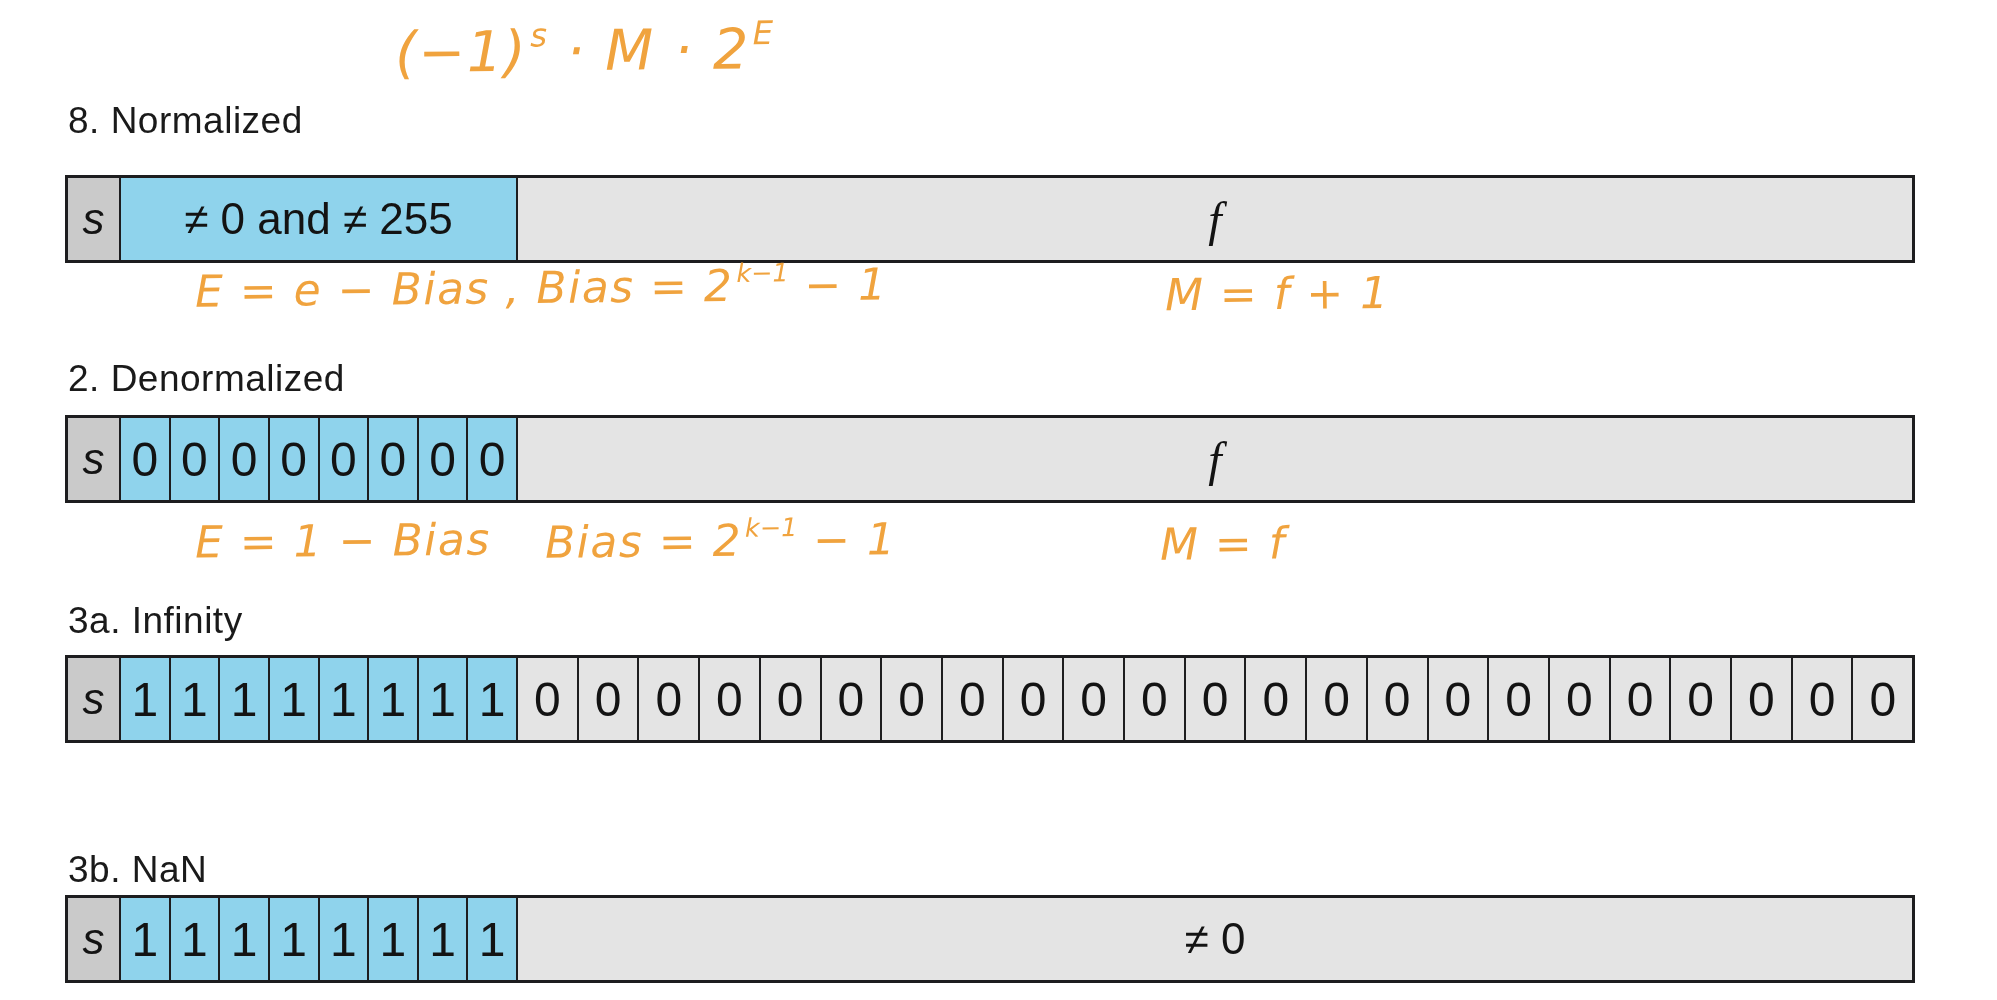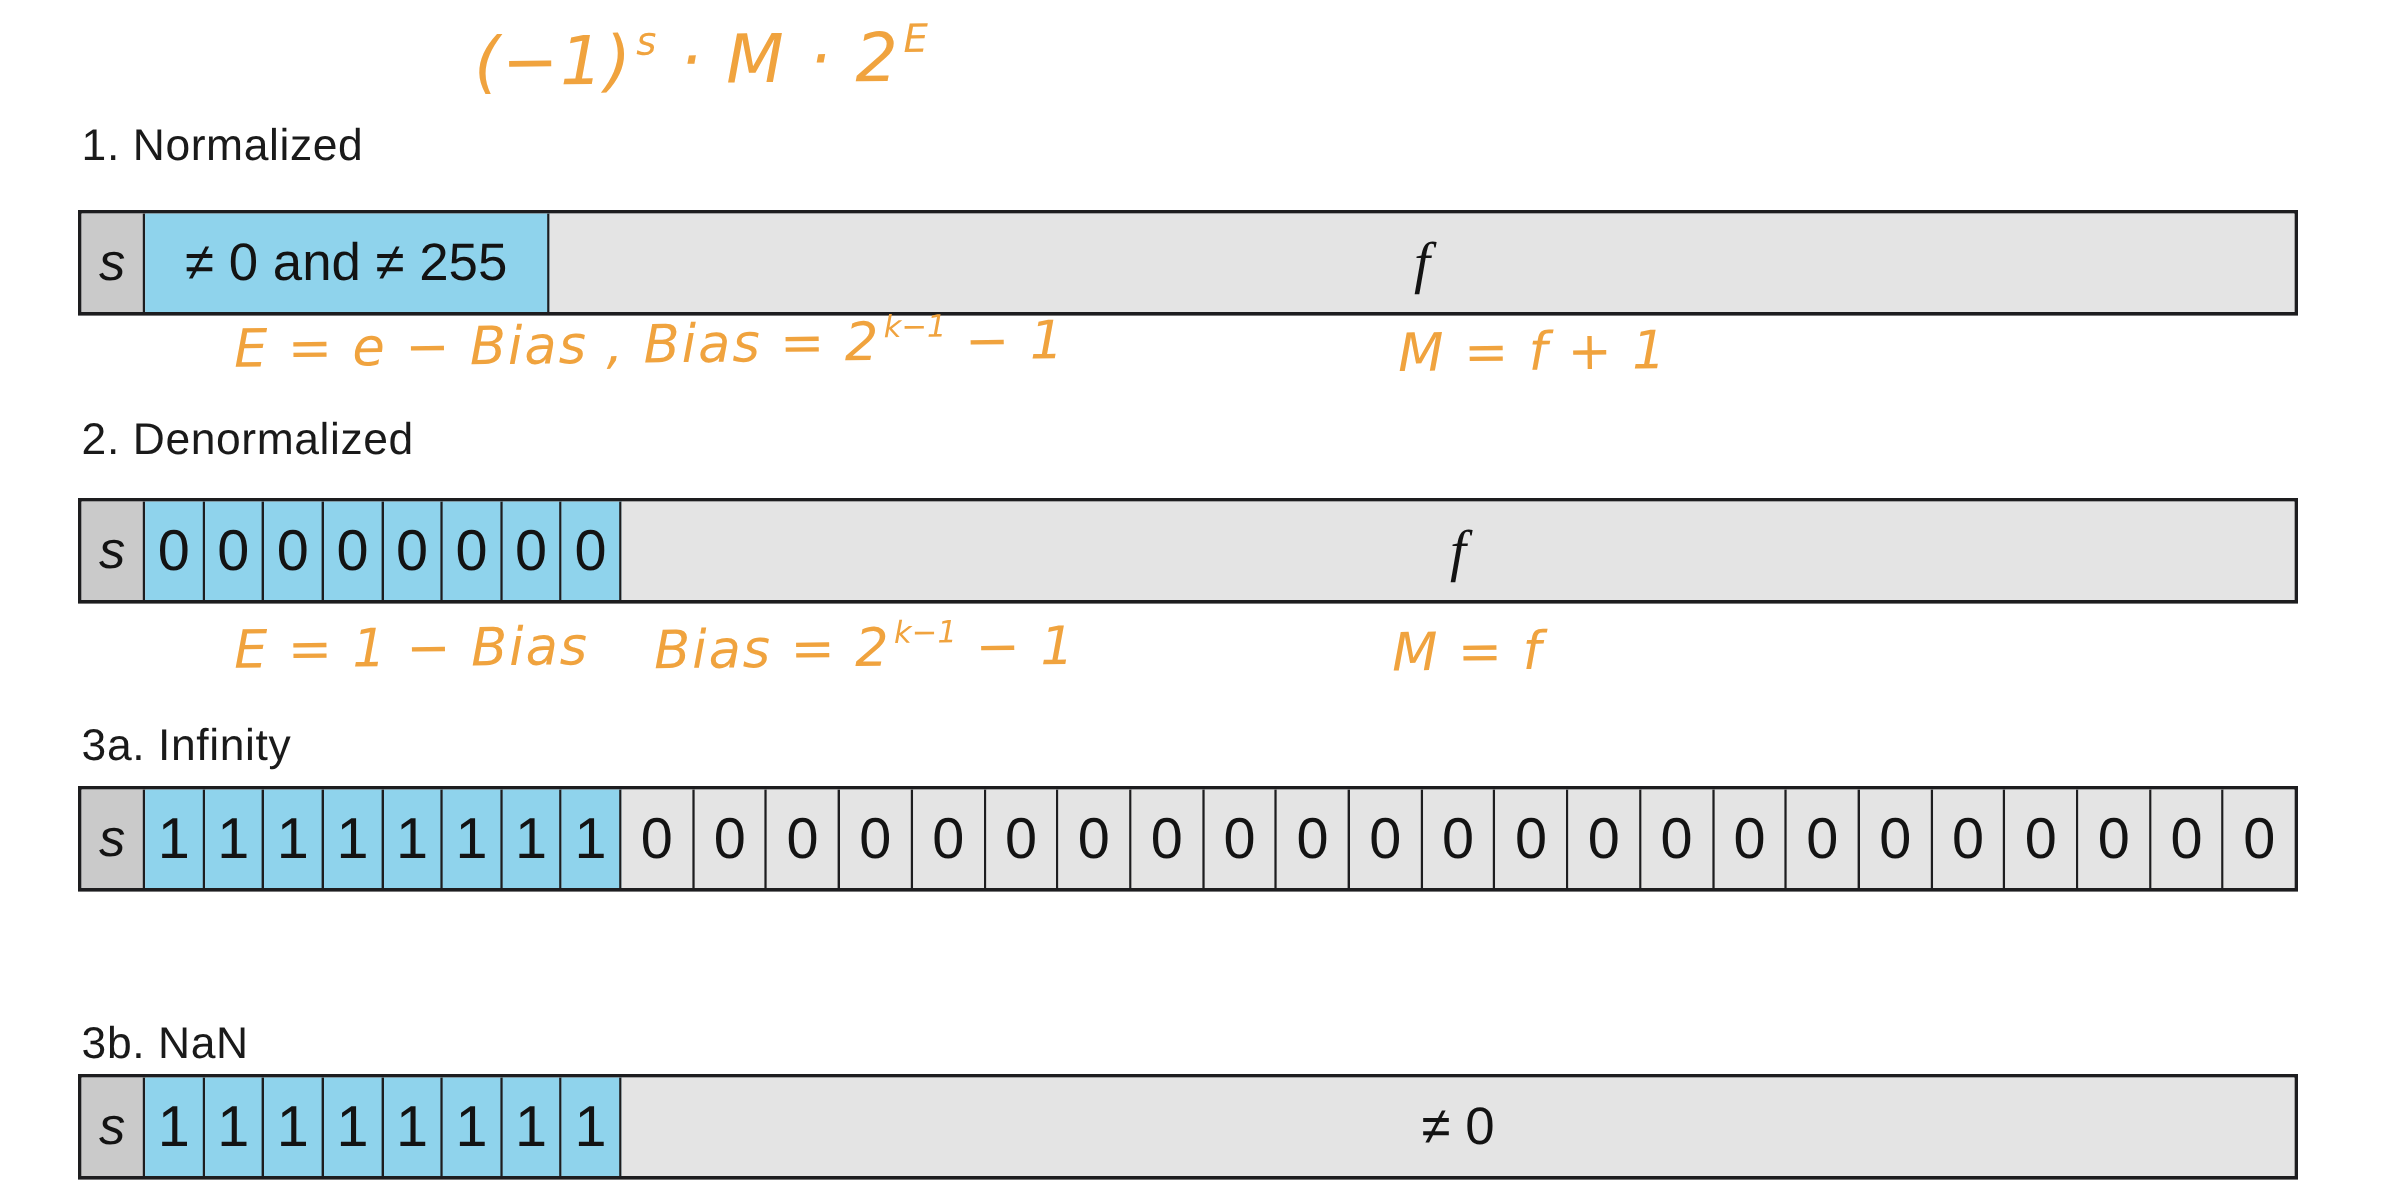--- a/index.html
+++ b/index.html
@@ -7,21 +7,21 @@
     position:relative; width:1997px; height:1000px; background:#fff;
     font-family:"Liberation Sans", sans-serif; overflow:hidden;
   }
 
   
   .heading {
     position:absolute; left:68px; margin:0;
     font-size:37px; font-weight:400; color:#1a1a1a; letter-spacing:0.5px;
   }
   .h-norm   { top:100px; }
-  .h-denorm { top:345px; }
+  .h-denorm { top:358px; }
   .h-inf    { top:600px; }
   .h-nan    { top:849px; }
 
   
   .bar {
     position:absolute; left:65px; width:1850px; height:88px;
     border:3px solid var(--border); box-sizing:border-box;
     display:flex; background:#fff;
   }
   .bar-norm   { top:175px; }
@@ -32,21 +32,21 @@
   .cell {
     display:flex; align-items:center; justify-content:center;
     box-sizing:border-box; border-right:2.5px solid var(--border);
     color:#131313; min-width:0;
   }
   .bar > *:last-child,
   .bar > .group:last-child > .cell:last-child { border-right:none; }
 
   .sign  { width:53px; background:var(--sign_gray);
            font-style:italic; font-size:44px; font-family:"Liberation Sans",sans-serif; }
-  .expwide { width:337px; background:var(--blue); font-size:44px; }
+  .expwide { width:397px; background:var(--blue); font-size:44px; }
   .frac  { flex:1; background:var(--frac_gray); font-size:44px; }
   .frac .flabel { font-family:"Liberation Serif",serif; font-style:italic; font-size:48px; }
 
   .group { display:flex; }
   .group-exp  { width:397px; }
   .group-frac { flex:1; }
   .group .cell { flex:1; font-size:48px; }
   .bit-blue { background:var(--blue); }
   .bit-gray { background:var(--frac_gray); }
 
@@ -65,21 +65,21 @@
   .note-e2b { top:515px; left:545px;  font-size:44px; }
   .note-m2  { top:518px; left:1160px; font-size:44px; }
 </style>
 </head>
 <body>
 
 <div class="page">
 
   <div class="hand formula-top"><span>(−1)</span><span class="sup">s</span><span> · M · 2</span><span class="sup">E</span></div>
 
-  <h2 class="heading h-norm">1. Normalized</h2>
+  <h2 class="heading h-norm">8. Normalized</h2>
   <div class="bar bar-norm">
     <div class="cell sign">s</div>
     <div class="cell expwide">≠ 0 and ≠ 255</div>
     <div class="cell frac">
         <span class="flabel">f</span>
       </div>
   </div>
   <div class="hand note-e1"><span>E = e − Bias ,  Bias = 2</span><span class="sup">k−1</span><span> − 1</span></div>
   <div class="hand note-m1">M = f + 1</div>
 

